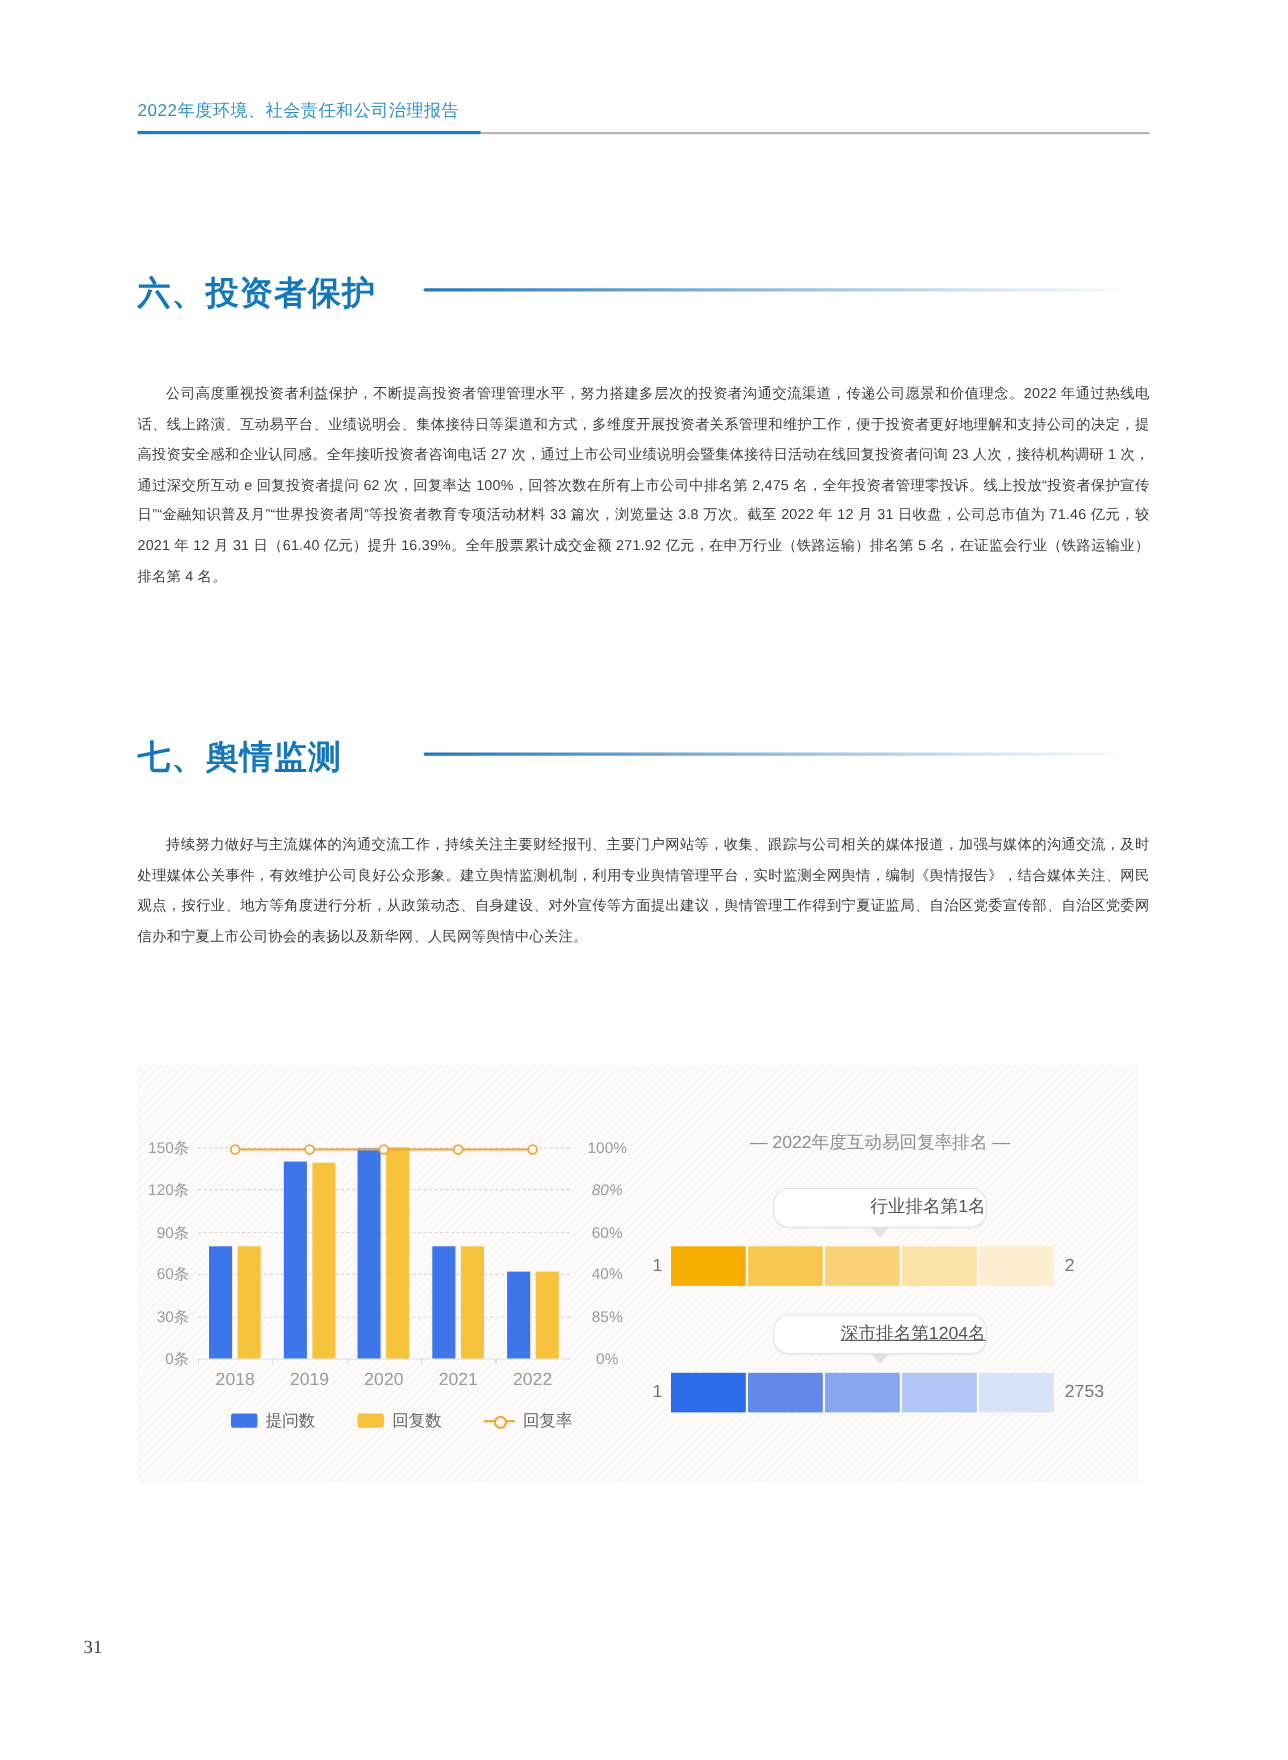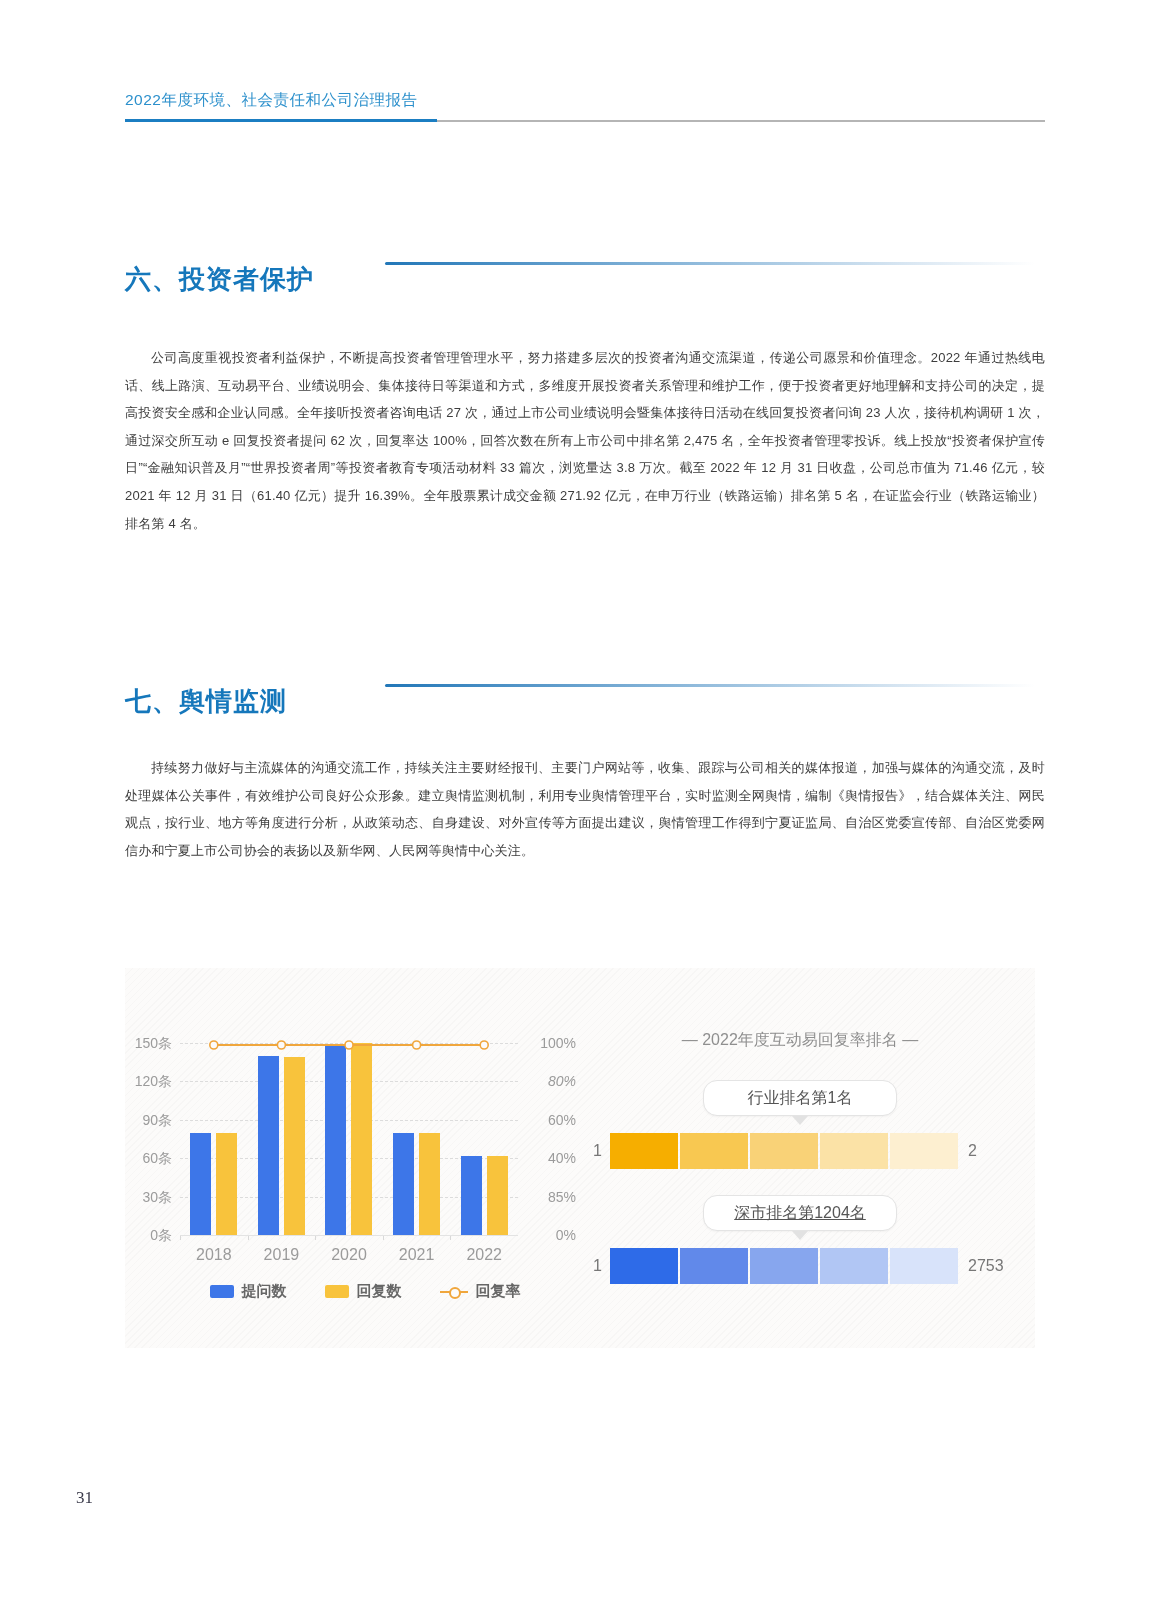--- a/index.html
+++ b/index.html
@@ -6,61 +6,61 @@
   .page{position:relative;width:1171px;height:1600px;background:#fff;
         font-family:"Liberation Sans",sans-serif;overflow:hidden;}
 
   
   .header-title{position:absolute;left:125px;top:90px;font-size:15.5px;
                 color:#2c90cc;letter-spacing:.5px;}
   .header-rule-blue{position:absolute;left:125px;top:119px;width:312px;height:3px;background:#1b7ec2;}
   .header-rule-gray{position:absolute;left:437px;top:120px;width:608px;height:2px;background:#b5b5b5;}
 
   
-  .section-heading{position:absolute;left:125px;font-size:26px;font-weight:bold;
-                   color:#1577bb;letter-spacing:1px;margin-top:16px;}
+  .section-heading{position:absolute;left:125px;font-size:30px;font-weight:bold;
+                   color:#1577bb;letter-spacing:1px;}
   .heading-rule{position:absolute;left:385px;width:650px;height:3px;border-radius:2px;
     background:linear-gradient(90deg,#2277b8 0%,#7fb0d6 40%,#d8e6f2 80%,rgba(255,255,255,0) 100%);}
 
   
   .para{position:absolute;left:125px;width:920px;font-size:13px;line-height:27.6px;
         color:#3d3d3d;text-align:justify;text-indent:2em;letter-spacing:.2px;}
 
   
   .chart-card{position:absolute;left:125px;top:968px;width:910px;height:380px;background:#fcfbfa;
     background-image:repeating-linear-gradient(135deg,rgba(130,130,130,.04) 0 1px,transparent 1px 5px);}
   .chart-title{font-size:16px;color:#8f8f8f;text-align:center;height:20px;line-height:20px;}
 
   
   .combo{position:absolute;left:15px;top:62px;width:430px;}
   .plot{position:relative;margin:13px 0 0 40px;width:338px;height:192px;}
   .gridline{position:absolute;left:0;width:100%;height:0;border-top:1px dashed #dcdcdc;}
   .gridline.base{border-top:1px solid #e3e3e3;}
   .ytick{position:absolute;font-size:14px;color:#9b9b9b;line-height:18px;}
   .ytick.left{left:-52px;width:44px;text-align:right;}
-  .ytick.right{left:348px;width:48px;text-align:right;}
+  .ytick.right{left:348px;width:48px;text-align:center;}
   .bar-groups{position:absolute;left:0;top:0;right:0;bottom:0;display:flex;}
   .bar-group{flex:1;display:flex;align-items:flex-end;justify-content:center;gap:5px;}
   .bar{width:21px;}
   .line-overlay{position:absolute;left:0;top:0;overflow:visible;}
   .xticks{margin-left:40px;width:338px;height:5px;
     background-image:repeating-linear-gradient(to right,#d9d9d9 0 1px,transparent 1px 67.6px);}
   .xlabels{margin-left:40px;width:338px;display:flex;margin-top:6px;}
   .xlabels span{flex:1;text-align:center;font-size:16px;color:#9b9b9b;}
-  .legend{margin-top:18px;margin-left:20px;display:flex;justify-content:center;gap:38px;align-items:flex-end;font-weight:bold;}
+  .legend{margin-top:18px;margin-left:20px;display:flex;justify-content:center;gap:38px;align-items:flex-end;}
   .legend-item{display:flex;align-items:center;gap:8px;font-size:15px;color:#666;}
   .swatch{width:24px;height:13px;border-radius:2px;}
   .line-swatch{position:relative;width:28px;height:13px;}
   .line-swatch .ls-line{position:absolute;left:0;right:0;top:5.5px;height:2px;}
   .line-swatch .ls-dot{position:absolute;left:9px;top:1.5px;width:8px;height:8px;border-radius:50%;
     background:#fcfbfa;border-width:2px;border-style:solid;}
 
   
   .rank{position:absolute;left:455px;top:62px;width:440px;}
-  .rank-box{margin:30px auto 0;width:192px;height:34px;line-height:34px;text-align:center;
+  .rank-box{margin:30px auto 0;width:192px;height:34px;line-height:34px;text-align:right;
     background:#fff;border:1px solid #e4e4e4;border-radius:14px;font-size:16px;color:#555;
     box-shadow:0 1px 2px rgba(0,0,0,.04);}
   .rank-caret{margin:0 auto;width:0;height:0;border-left:8px solid transparent;
     border-right:8px solid transparent;border-top:9px solid #e2e2e2;}
   .rank-row{display:flex;align-items:center;margin-top:8px;height:36px;}
   .rank-min{width:22px;text-align:right;margin-right:8px;font-size:16px;color:#777;}
   .rank-bar{flex:1;display:flex;gap:2px;height:36px;}
   .rank-seg{flex:1;}
   .rank-max{width:52px;text-align:left;margin-left:10px;font-size:16px;color:#777;}
 

